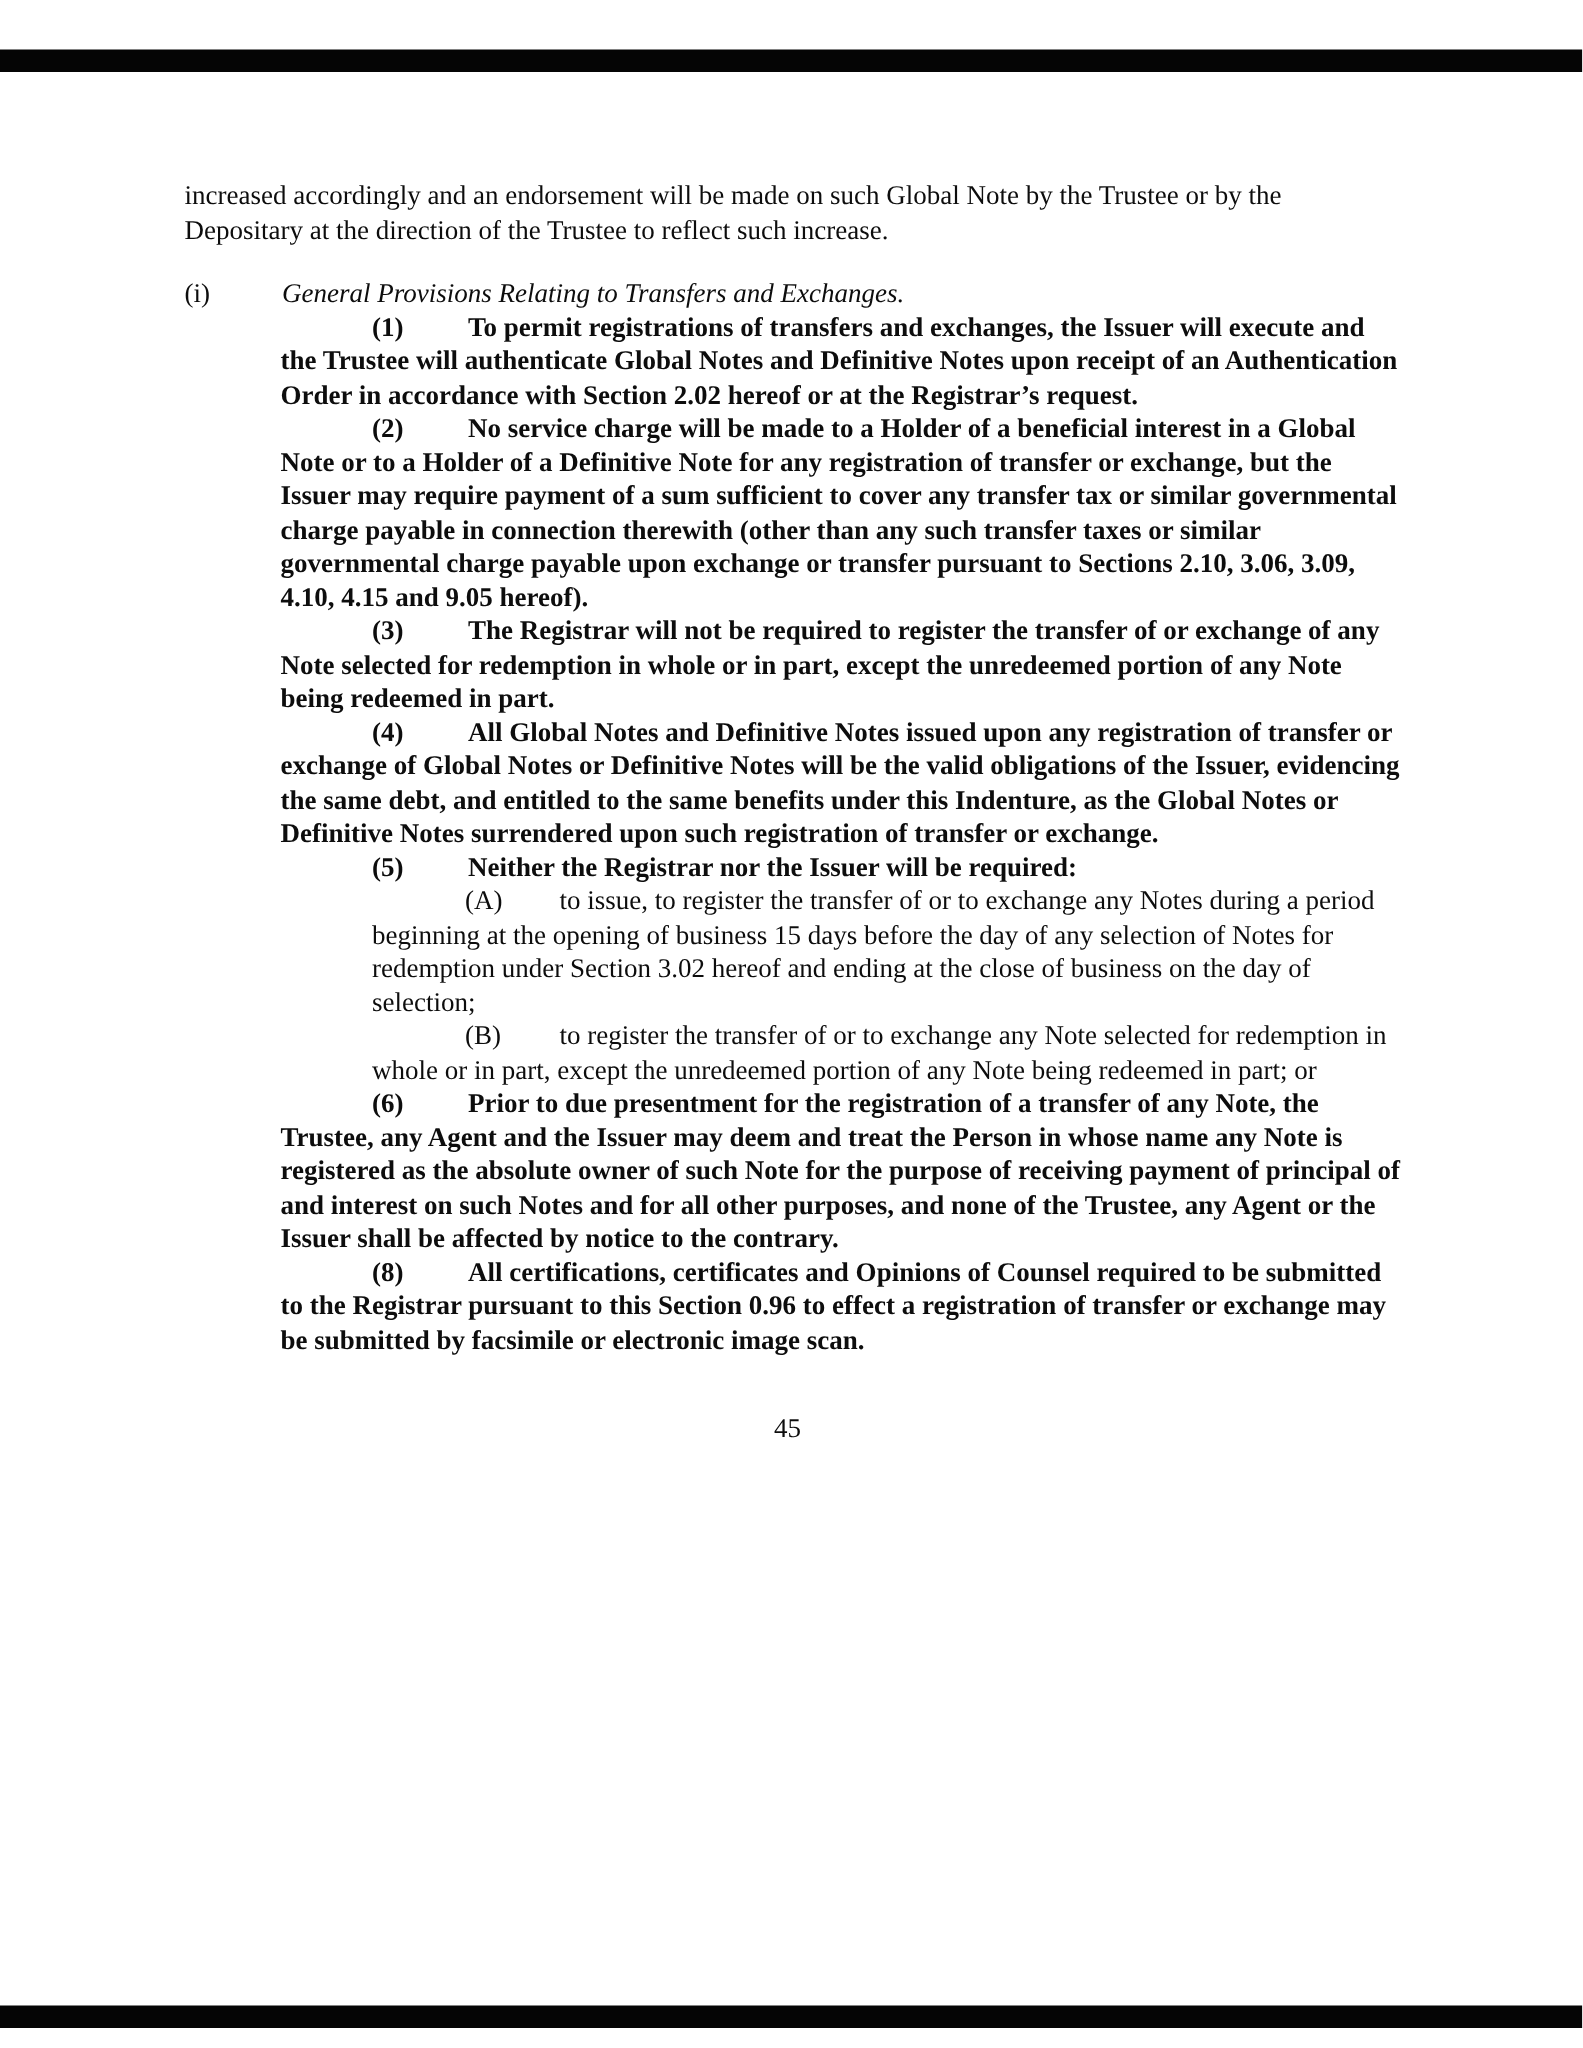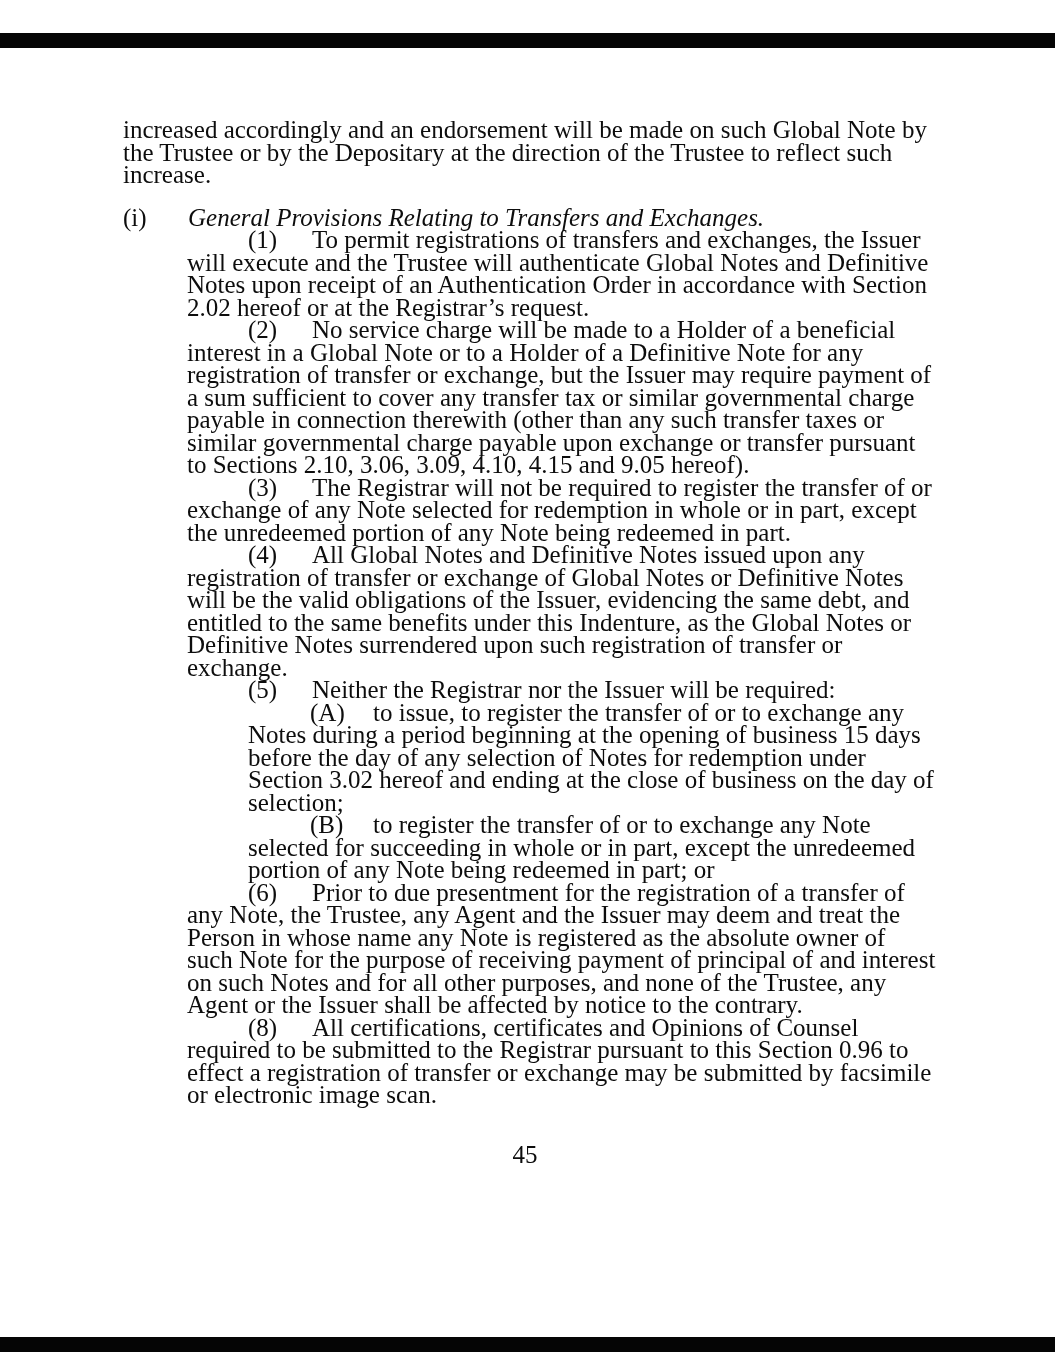--- a/index.html
+++ b/index.html
@@ -24,21 +24,21 @@
     background: #050505;
   }
   .scan-bar.top { top: 33px; }
   .scan-bar.bottom { top: 1337px; }
 
   .content {
     position: absolute;
     left: 123px;
     top: 119px;
     width: 814px;
-    font-size: 25px;
+    font-size: 18px;
     line-height: 22.5px;
     text-align: left;
     letter-spacing: 0px;
   }
   .content p { margin: 0; }
 
   .intro { margin: 0; }
 
   .heading {
     margin-top: 20px;
@@ -47,20 +47,21 @@
     display: inline-block;
     width: 65px;
     font-style: normal;
   }
   .heading .htitle { font-style: italic; }
 
   .para { margin-top: 19px; }
   .para.lvl1 {
     padding-left: 64px;
     text-indent: 61px;
+    font-weight: bold;
   }
   .para.lvl1 .num {
     display: inline-block;
     width: 64px;
     text-indent: 0;
   }
   .para.lvl2 {
     padding-left: 125px;
     text-indent: 62px;
   }
@@ -96,21 +97,21 @@
     <p class="para lvl1"><span class="num">(2)</span><span>No service charge will be made to a Holder of a beneficial interest in a Global Note or to a Holder of a Definitive Note for any registration of transfer or exchange, but the Issuer may require payment of a sum sufficient to cover any transfer tax or similar governmental charge payable in connection therewith (other than any such transfer taxes or similar governmental charge payable upon exchange or transfer pursuant to Sections 2.10, 3.06, 3.09, 4.10, 4.15 and 9.05 hereof).</span></p>
 
     <p class="para lvl1"><span class="num">(3)</span><span>The Registrar will not be required to register the transfer of or exchange of any Note selected for redemption in whole or in part, except the unredeemed portion of any Note being redeemed in part.</span></p>
 
     <p class="para lvl1"><span class="num">(4)</span><span>All Global Notes and Definitive Notes issued upon any registration of transfer or exchange of Global Notes or Definitive Notes will be the valid obligations of the Issuer, evidencing the same debt, and entitled to the same benefits under this Indenture, as the Global Notes or Definitive Notes surrendered upon such registration of transfer or exchange.</span></p>
 
     <p class="para lvl1"><span class="num">(5)</span><span>Neither the Registrar nor the Issuer will be required:</span></p>
 
     <p class="para lvl2"><span class="num">(A)</span><span>to issue, to register the transfer of or to exchange any Notes during a period beginning at the opening of business 15 days before the day of any selection of Notes for redemption under Section 3.02 hereof and ending at the close of business on the day of selection;</span></p>
 
-    <p class="para lvl2"><span class="num">(B)</span><span>to register the transfer of or to exchange any Note selected for succeeding in whole or in part, except the unredeemed portion of any Note being redeemed in part; or</span></p>
+    <p class="para lvl2"><span class="num">(B)</span><span>to register the transfer of or to exchange any Note selected for redemption in whole or in part, except the unredeemed portion of any Note being redeemed in part; or</span></p>
 
 
     <p class="para lvl1"><span class="num">(6)</span><span>Prior to due presentment for the registration of a transfer of any Note, the Trustee, any Agent and the Issuer may deem and treat the Person in whose name any Note is registered as the absolute owner of such Note for the purpose of receiving payment of principal of and interest on such Notes and for all other purposes, and none of the Trustee, any Agent or the Issuer shall be affected by notice to the contrary.</span></p>
 
 
     <p class="para lvl1"><span class="num">(8)</span><span>All certifications, certificates and Opinions of Counsel required to be submitted to the Registrar pursuant to this Section 0.96 to effect a registration of transfer or exchange may be submitted by facsimile or electronic image scan.</span></p>
 
     <div class="page-number">45</div>
 
   </div>

